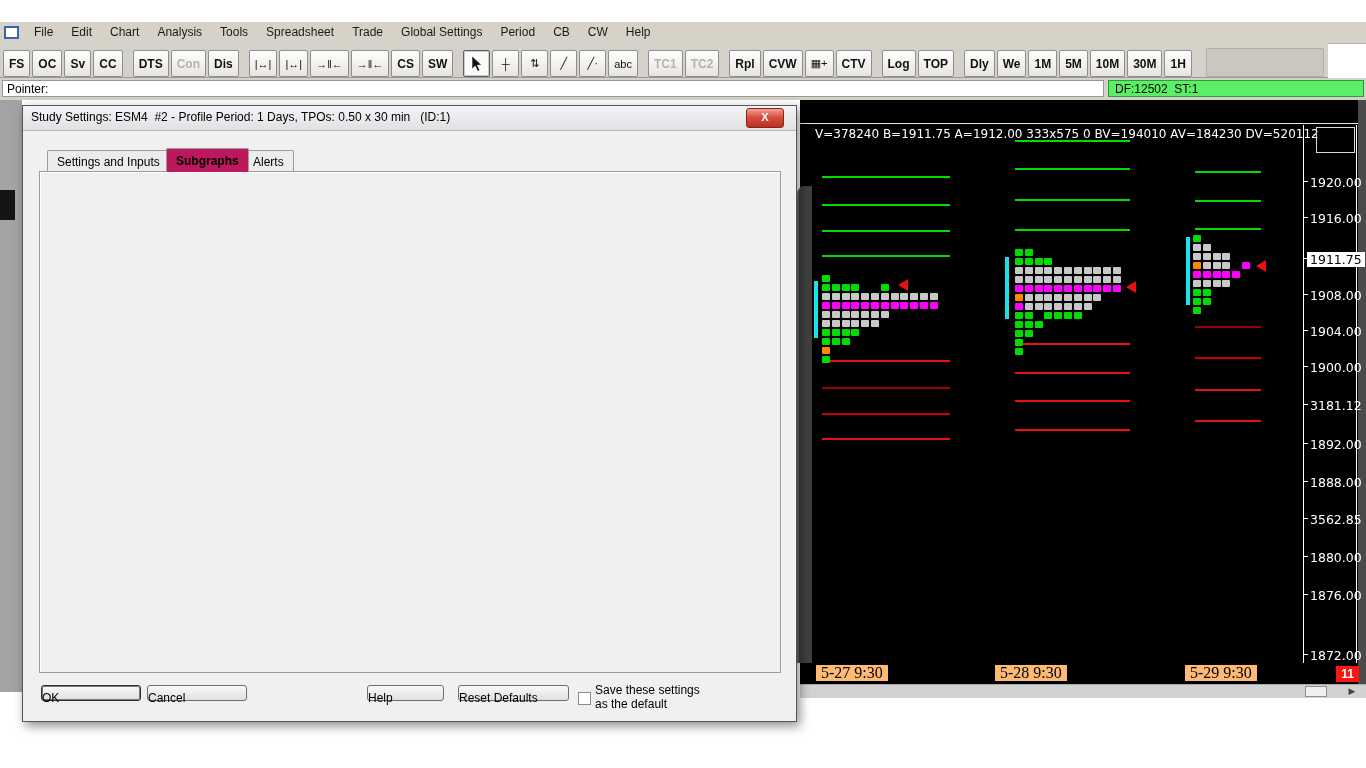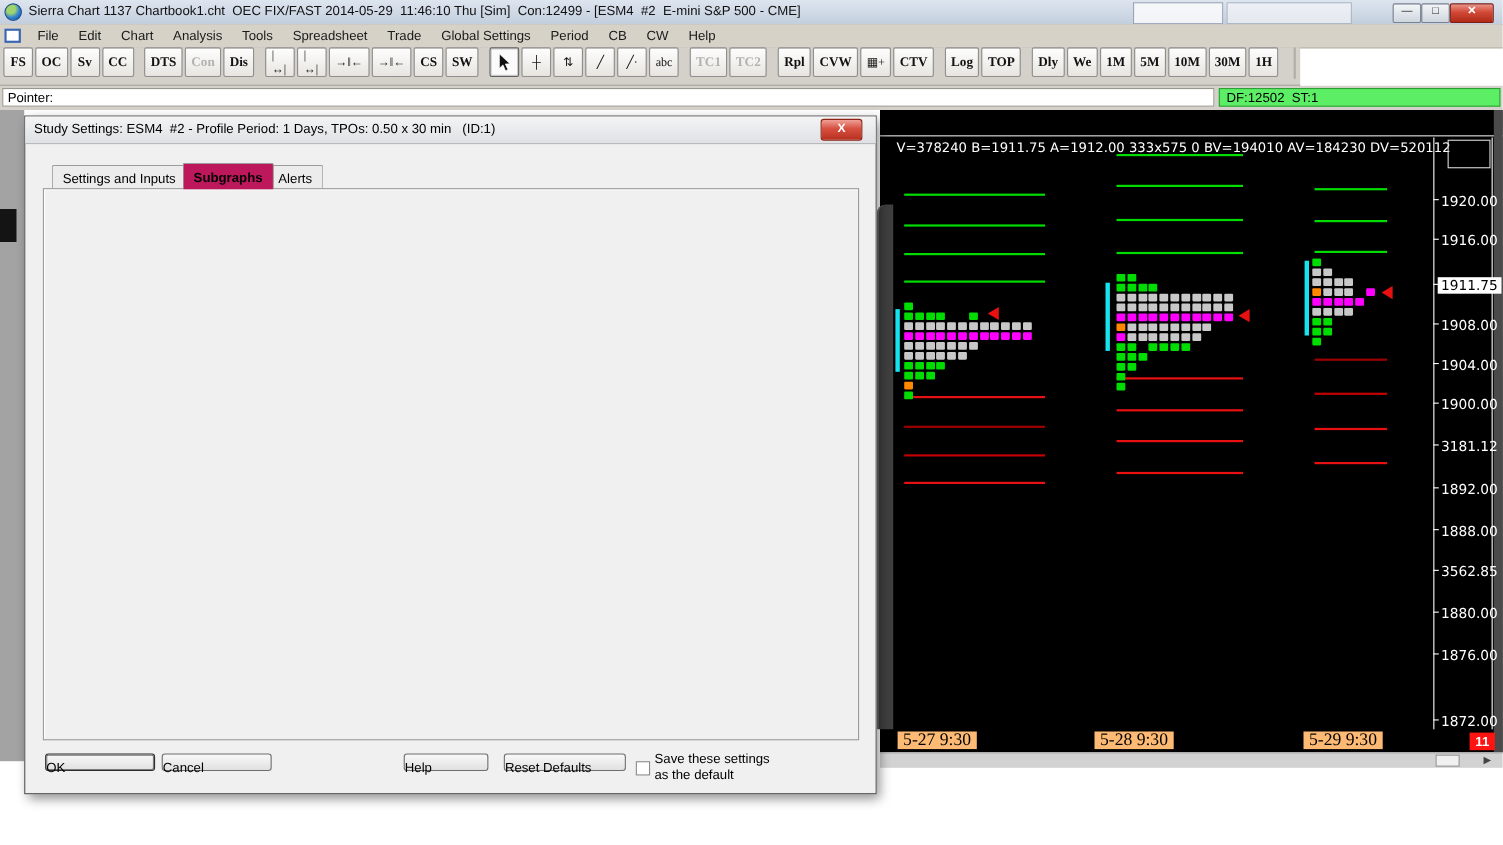--- a/index.html
+++ b/index.html
@@ -21,22 +21,22 @@
     font-size:10px;color:#222;}
   #btn-close{background:linear-gradient(#eb9387,#d14836 45%,#b02a18);color:#fff;
     border-color:#7e1d10;font-weight:bold;}
 
   #menubar{left:0;top:22px;width:1366px;height:21px;background:#d6d2c8;
     border-bottom:1px solid #b9b5ab;display:flex;align-items:center;}
   #menu-doc-icon{width:15px;height:13px;margin:0 6px 0 4px;background:#fff;
     border:2px solid #3a63b0;box-sizing:border-box;}
   .menu-item{padding:0 9px;height:21px;line-height:21px;color:#1a1a1a;}
 
-  #toolbar{left:0;top:43px;width:1182px;height:35px;background:#d4d1ca;
-    border-bottom:1px solid #9c9992;display:flex;align-items:flex-start;padding-left:3px;box-sizing:border-box;font-family:Liberation Serif, serif;}
+  #toolbar{left:0;top:43px;width:1328px;height:35px;background:#d4d1ca;
+    border-bottom:1px solid #9c9992;display:flex;align-items:flex-end;padding-left:3px;box-sizing:border-box;}
   .tb-btn{height:27px;min-width:27px;padding:0 5px;margin-right:2px;
     background:linear-gradient(#fefefe,#e7e5e0);border:1px solid #8f8f8f;border-radius:2px;
     font-weight:bold;font-size:12px;display:flex;align-items:center;justify-content:center;
     color:#111;box-sizing:border-box;}
   .tb-btn.icon{font-weight:normal;font-size:11px;}
   .tb-btn.disabled{color:#b4b2ae;}
   .tb-btn.active{background:#fbfbfb;border:1px solid #5f5f5f;box-shadow:inset 0 0 0 1px #c9c9c9;}
   .tb-gap{width:8px;}
   #tb-spacer{flex:1;height:27px;margin:0 4px;background:#cac7c0;
     border:1px solid #b1aea7;border-radius:2px;}
@@ -150,29 +150,20 @@
     border:1px solid #a8a8a8;box-sizing:border-box;font-size:7px;text-align:center;line-height:14px;color:#444;}
   #sb-thumb{position:absolute;left:0;top:105px;width:16px;height:40px;background:#e9e9e9;
     border:1px solid #9a9a9a;box-sizing:border-box;}
   #sb-thumb::after{content:"\2261";display:block;text-align:center;color:#888;font-size:10px;line-height:38px;}
 </style>
 </head>
 <body>
 
 <div id="screen">
 
-  <div class="abs" id="titlebar">
-    <div class="abs" id="app-icon"></div>
-    <div class="abs" id="title-text">Sierra Chart 1137 Chartbook1.cht  OEC FIX/FAST 2014-05-29  11:46:10 Thu [Sim]  Con:12499 - [ESM4  #2  E-mini S&amp;P 500 - CME]</div>
-    <div class="abs bg-frag" style="left:1030px;width:80px;"></div>
-    <div class="abs bg-frag" style="left:1115px;width:112px;opacity:.7;"></div>
-    <div class="abs winbtn" style="left:1266px;width:24px;">—</div>
-    <div class="abs winbtn" style="left:1292px;width:24px;">□</div>
-    <div class="abs winbtn" id="btn-close" style="left:1318px;width:38px;">✕</div>
-  </div>
 
   <div class="abs" id="menubar">
     <div id="menu-doc-icon"></div>
     <div id="menu-items" style="display:flex;">
         <div class="menu-item">File</div>
         <div class="menu-item">Edit</div>
         <div class="menu-item">Chart</div>
         <div class="menu-item">Analysis</div>
         <div class="menu-item">Tools</div>
         <div class="menu-item">Spreadsheet</div>

